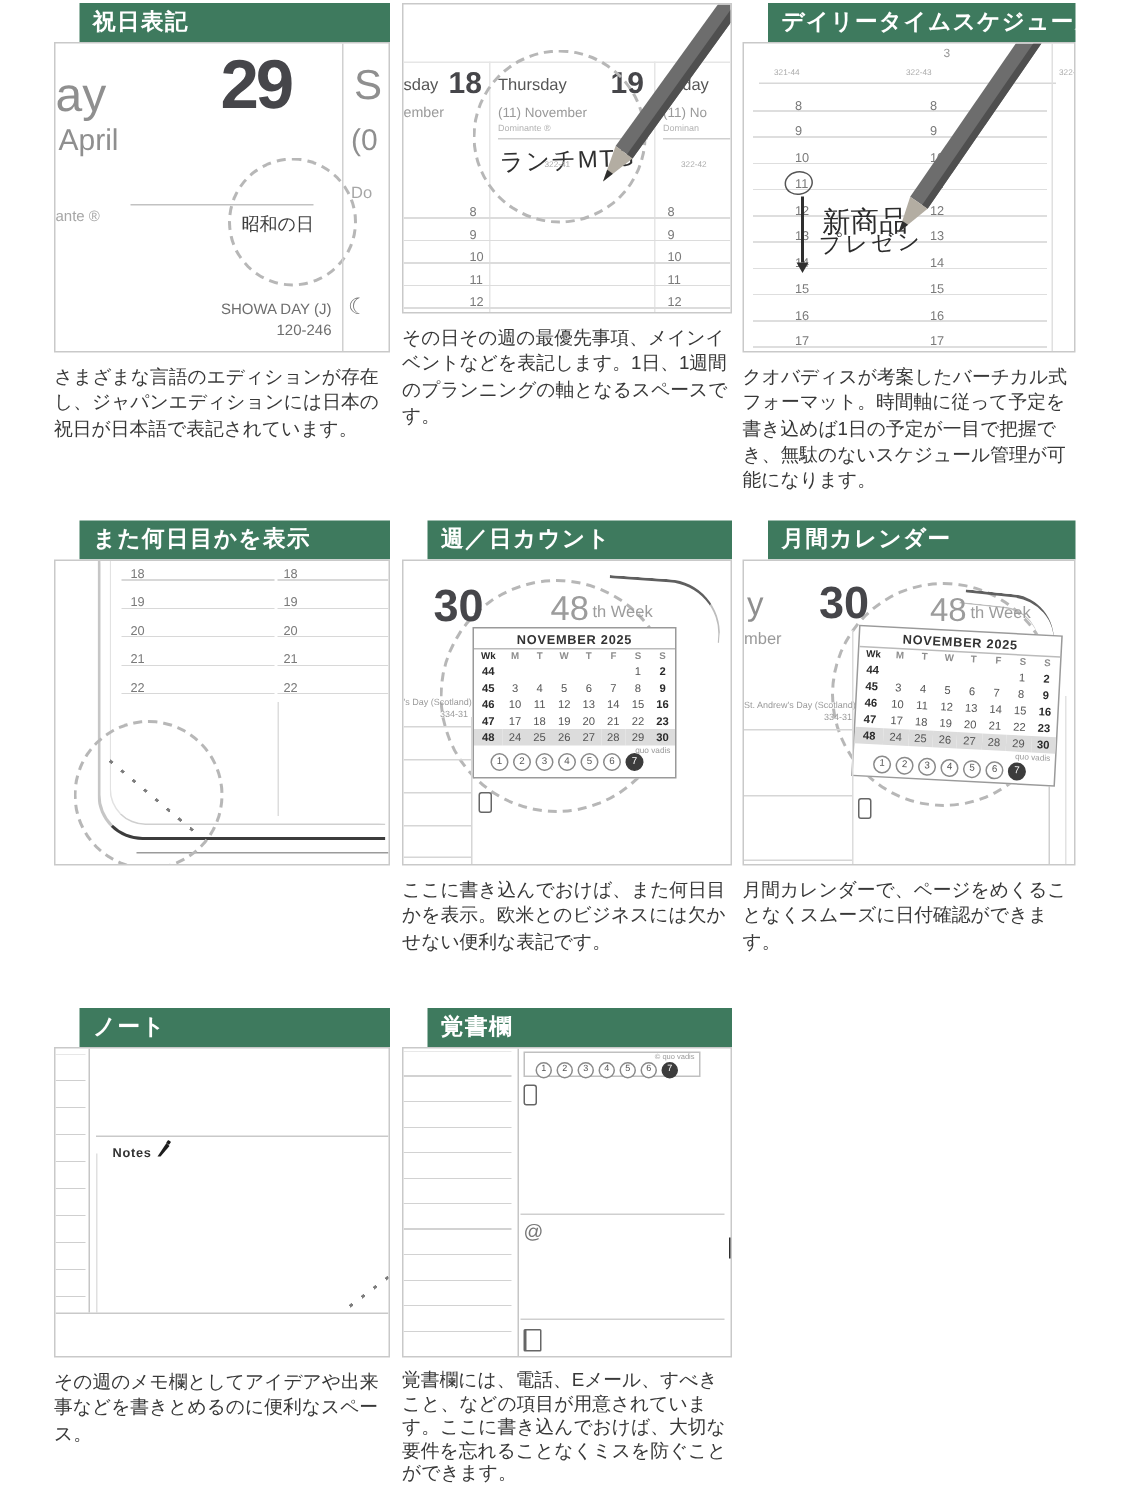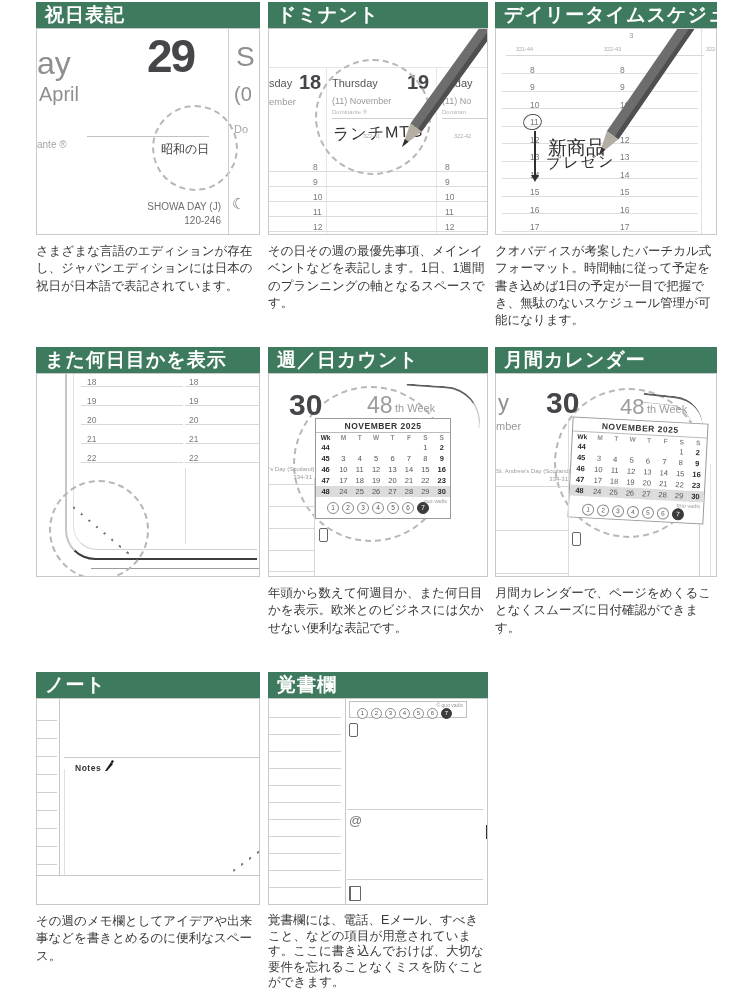--- a/index.html
+++ b/index.html
@@ -1,22 +1,22 @@
 <!DOCTYPE html>
 <html><head>
 <meta charset="utf-8">
 <style>
   html,body{margin:0;padding:0;}
   body{width:750px;height:1000px;background:#ffffff;overflow:hidden;
        font-family:"Liberation Sans","DejaVu Sans",sans-serif;}
   .page{position:relative;width:750px;height:1000px;background:#fff;}
   .panel{position:absolute;}
-  .p-head{background:#3e7a5e;color:#fff;font-weight:bold;font-size:19px;
+  .p-head{background:#3e7a5e;color:#fff;font-weight:bold;font-size:15px;
           height:26px;line-height:26px;padding:0 9px;box-sizing:border-box;
-          letter-spacing:1px;white-space:nowrap;overflow:hidden;}
+          letter-spacing:1px;white-space:nowrap;overflow:hidden;margin-left:17px;}
   .p-img{position:relative;background:#fff;border:1px solid #c9c9c9;
          overflow:hidden;box-sizing:border-box;}
   .p-desc{margin-top:8px;font-size:12.5px;line-height:1.38;color:#383838;}
   .p-desc.tight{line-height:1.24;}
   .t{position:absolute;white-space:nowrap;}
   .hl{position:absolute;height:1px;background:#d6d6d6;}
   .vl{position:absolute;width:1px;background:#d6d6d6;}
   .dcircle{position:absolute;border:2px dashed #b7b7b7;border-radius:50%;}
   .ruled{position:absolute;}
   .hours{position:absolute;display:flex;flex-direction:column;color:#7a7a7a;font-size:8.5px;}
@@ -67,21 +67,20 @@
       <div class="vl" style="left:191px;top:0;height:205px;background:#d0d0d0;"></div>
       <span class="t" style="left:199px;top:12px;font-size:28px;color:#8f8f8f;">S</span>
       <span class="t" style="left:197px;top:54px;font-size:20px;color:#8f8f8f;">(0</span>
       <span class="t" style="left:197px;top:94px;font-size:11px;color:#a6a6a6;">Do</span>
       <span class="t" style="left:195px;top:166px;font-size:15px;color:#777;">☾</span>
     </div>
     <div class="p-desc" style="width:224px;">さまざまな言語のエディションが存在し、ジャパンエディションには日本の祝日が日本語で表記されています。</div>
   </div>
 
   <div class="panel" style="left:268px;top:2px;width:220px;">
-    <div class="p-head">ドミナント</div>
     <div class="p-img" style="width:220px;height:207px;">
       <div class="hl" style="left:0;top:38px;width:218px;background:#e6e6e6;"></div>
       <div class="vl" style="left:57px;top:38px;height:167px;background:#e6e6e6;"></div>
       <div class="vl" style="left:167px;top:38px;height:167px;background:#e6e6e6;"></div>
       <span class="t" style="left:0;top:48px;font-size:11px;color:#555;">sday</span>
       <span class="t" style="left:30px;top:42px;font-size:20px;font-weight:bold;color:#46464a;">18</span>
       <span class="t" style="left:0;top:67px;font-size:9.5px;color:#9a9a9a;">ember</span>
       <span class="t" style="left:63px;top:48px;font-size:11px;color:#555;">Thursday</span>
       <span class="t" style="left:138px;top:42px;font-size:20px;font-weight:bold;color:#46464a;">19</span>
       <span class="t" style="left:63px;top:67px;font-size:9px;color:#9a9a9a;">(11) November</span>
@@ -289,21 +288,21 @@
       <div class="phone" style="left:50px;top:154px;"></div>
       <span class="t" style="left:0;top:92px;width:43px;text-align:right;font-size:6px;color:#9a9a9a;">'s Day (Scotland)</span>
       <span class="t" style="left:0;top:100px;width:43px;text-align:right;font-size:6px;color:#9a9a9a;">334-31</span>
       <div class="vl" style="left:45px;top:104px;height:98px;"></div>
       <div class="hl" style="left:0;top:110px;width:45px;"></div>
       <div class="hl" style="left:0;top:132px;width:45px;"></div>
       <div class="hl" style="left:0;top:154px;width:45px;"></div>
       <div class="hl" style="left:0;top:176px;width:45px;"></div>
       <div class="hl" style="left:0;top:197px;width:45px;"></div>
     </div>
-    <div class="p-desc" style="width:220px;">年頭から数えて何週目か、また何日目かを表示。欧米とのビジネスには欠かせない便利な表記です。</div>
+    <div class="p-desc" style="width:220px;">ここに書き込んでおけば、また何日目かを表示。欧米とのビジネスには欠かせない便利な表記です。</div>
   </div>
 
   <div class="panel" style="left:495px;top:347px;width:222px;">
     <div class="p-head">月間カレンダー</div>
     <div class="p-img" style="width:222px;height:204px;">
       <div class="dcircle" style="left:58px;top:14px;width:146px;height:146px;"></div>
       <div class="arc" style="left:146px;top:22px;width:62px;height:32px;border-top:2px solid #606060;border-top-right-radius:30px;transform:rotate(6deg);"></div>
       <div class="arc" style="left:142px;top:30px;width:56px;height:28px;border-top:1px solid #bdbdbd;border-top-right-radius:26px;transform:rotate(6deg);"></div>
       <div class="vl" style="left:203px;top:55px;height:147px;background:#cfcfcf;"></div>
       <div class="vl" style="left:214px;top:90px;height:112px;background:#e2e2e2;"></div>

